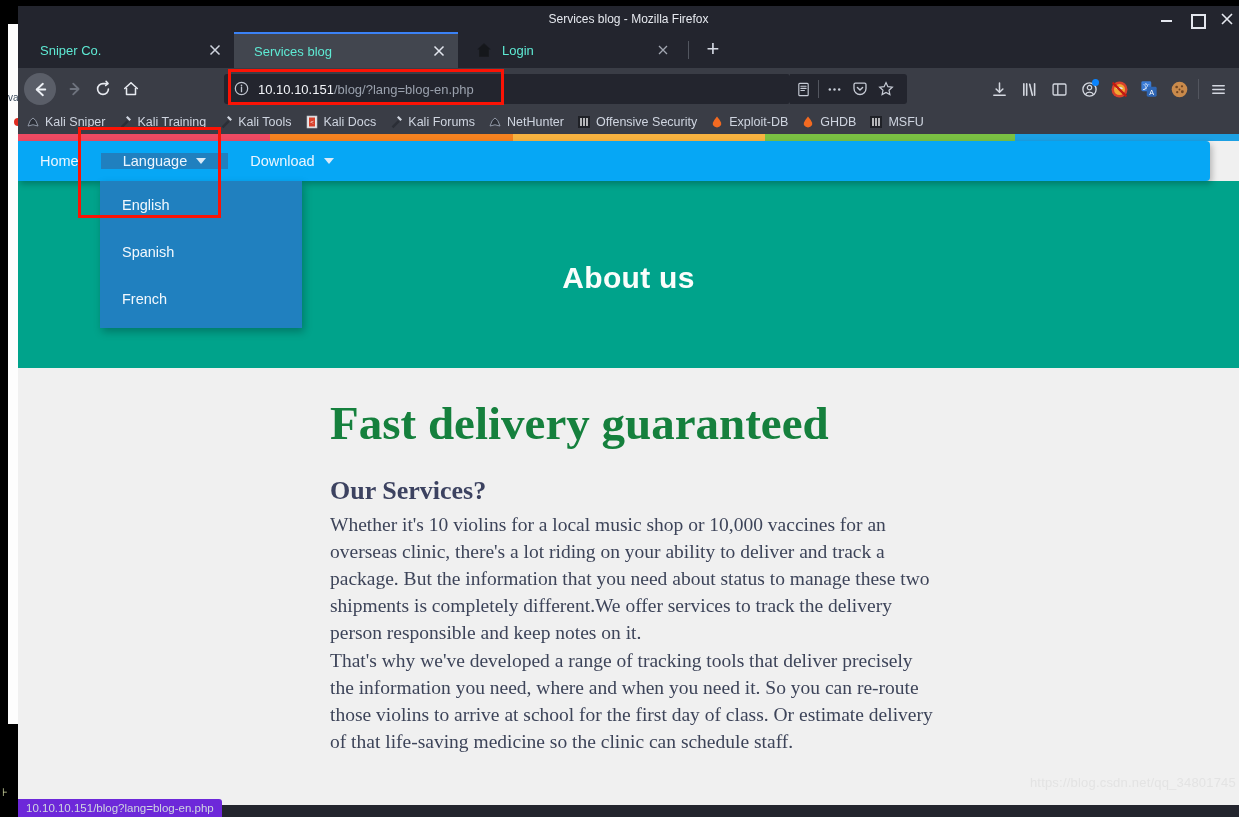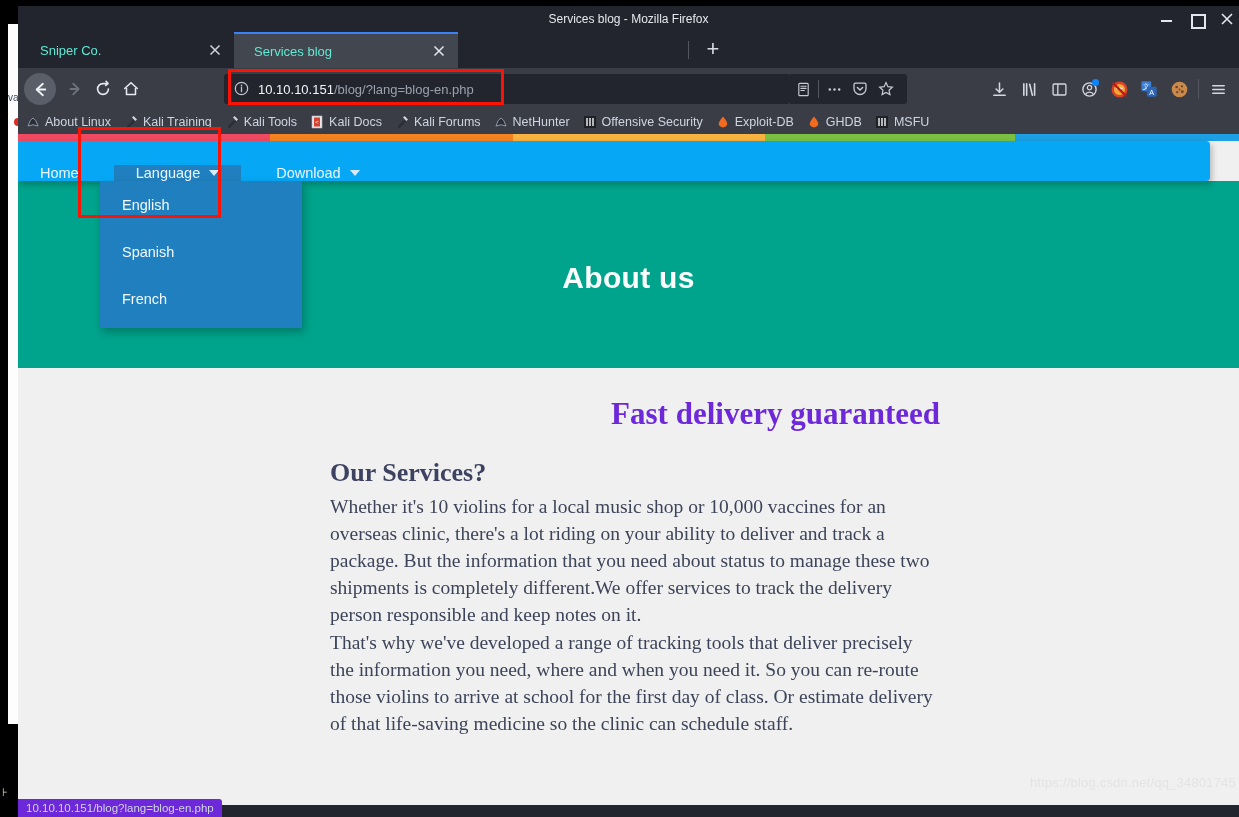--- a/index.html
+++ b/index.html
@@ -151,21 +151,21 @@
     background: #f0f0f0; overflow: hidden;
   }
 
   .stripe { position: absolute; left: 0; top: 0; width: 1221px; height: 7px; display: flex; }
   .stripe span { height: 7px; }
 
   .nav-main {
     position: absolute; left: 0; top: 7px; width: 1192px; height: 40px;
     background: #06a7f5; border-radius: 0 4px 4px 0;
     box-shadow: 2px 3px 6px rgba(0,0,0,.25);
-    display: flex; align-items: flex-end; gap: 13px;
+    display: flex; align-items: center;
   }
   .nav-item {
     display: flex; align-items: center; padding: 0 22px; color: #ecf6ff;
     font-size: 14.5px; cursor: pointer; position: relative;
   }
   .nav-item.active { background: #2080bf; }
   .caret {
     display: inline-block; margin-left: 9px; width: 0; height: 0;
     border-left: 5px solid transparent; border-right: 5px solid transparent;
     border-top: 6px solid #dbeaf7;
@@ -191,21 +191,21 @@
     letter-spacing: .3px;
   }
 
   .body-wrap {
     position: absolute; left: 0; top: 234px; width: 1221px; bottom: 0;
     background: #f0f0f0;
   }
   .article { position: absolute; left: 312px; top: 28px; width: 610px; }
   .h1 {
     font-family: "Liberation Serif", serif; font-weight: bold;
-    font-size: 31px; color: #6d28d9; line-height: 1.15; margin-bottom: 26px; text-align: right;
+    font-size: 47px; color: #15803d; line-height: 1.15; margin-bottom: 26px;
   }
   .h2 {
     font-family: "Liberation Serif", serif; font-weight: bold;
     font-size: 26px; color: #3c4260; margin-bottom: 5px;
   }
   .para {
     font-family: "Liberation Serif", serif; font-size: 19.5px;
     color: #3d4459; line-height: 27px;
   }
   .para + .para { margin-top: 1px; }
@@ -269,20 +269,34 @@
 
       <div class="tab tab2">
         <span class="tab-label">Services blog</span>
         <span class="tab-close">
           <svg viewBox="0 0 14 14" width="14" height="14">
               <path d="M2.5 2.5 L11.5 11.5 M11.5 2.5 L2.5 11.5" stroke="#e3e7ef" stroke-width="1.5" fill="none"></path>
             </svg>
         </span>
       </div>
 
+      <div class="tab tab3">
+        <span class="tab-home-icon">
+          <svg viewBox="0 0 16 16" width="16" height="16">
+              <path d="M8 1 L15 7.5 L13 7.5 L13 15 L3 15 L3 7.5 L1 7.5 Z" fill="#1b1d22"></path>
+              <path d="M8 2 L14 7.2 L12.4 7.2 L12.4 14.2 L3.6 14.2 L3.6 7.2 L2 7.2 Z" fill="#15171b"></path>
+            </svg>
+        </span>
+        <span class="tab-label">Login</span>
+        <span class="tab-close">
+          <svg viewBox="0 0 14 14" width="14" height="14">
+              <path d="M3 3 L11 11 M11 3 L3 11" stroke="#b9bec9" stroke-width="1.3" fill="none"></path>
+            </svg>
+        </span>
+      </div>
 
       <div class="tab-divider"></div>
       <div class="newtab">+</div>
     </div>
 
     <div class="navbar">
 
       <div class="nav-btn nav-back">
         <svg viewBox="0 0 20 20" width="19" height="19">
             <path d="M12.5 4 L6 10 L12.5 16" stroke="#eef1f6" stroke-width="2" fill="none" stroke-linecap="round" stroke-linejoin="round"></path>
@@ -410,21 +424,21 @@
     </div>
 
     <div class="bookmarks">
 
       <div class="bm">
         <span class="bm-ico">
           <svg viewBox="0 0 14 14" width="14" height="14">
               <path d="M2 11 Q4 4 7 3 Q10 4 12 11 Q7 8.5 2 11 Z" fill="#2a2d35" stroke="#9aa2b0" stroke-width="0.9"></path>
             </svg>
         </span>
-        <span class="bm-label">About Linux</span>
+        <span class="bm-label">Kali Sniper</span>
       </div>
 
       <div class="bm">
         <span class="bm-ico">
           <svg viewBox="0 0 14 14" width="14" height="14">
               <path d="M2.6 11.4 L9 5 L10.8 6.8 L4.4 13.2 Z" fill="#2b2e36"></path>
               <path d="M9.6 1 L13 4.4 L11.4 6 L8 2.6 Z" fill="#cfd4de"></path>
             </svg>
         </span>
         <span class="bm-label">Kali Training</span>

